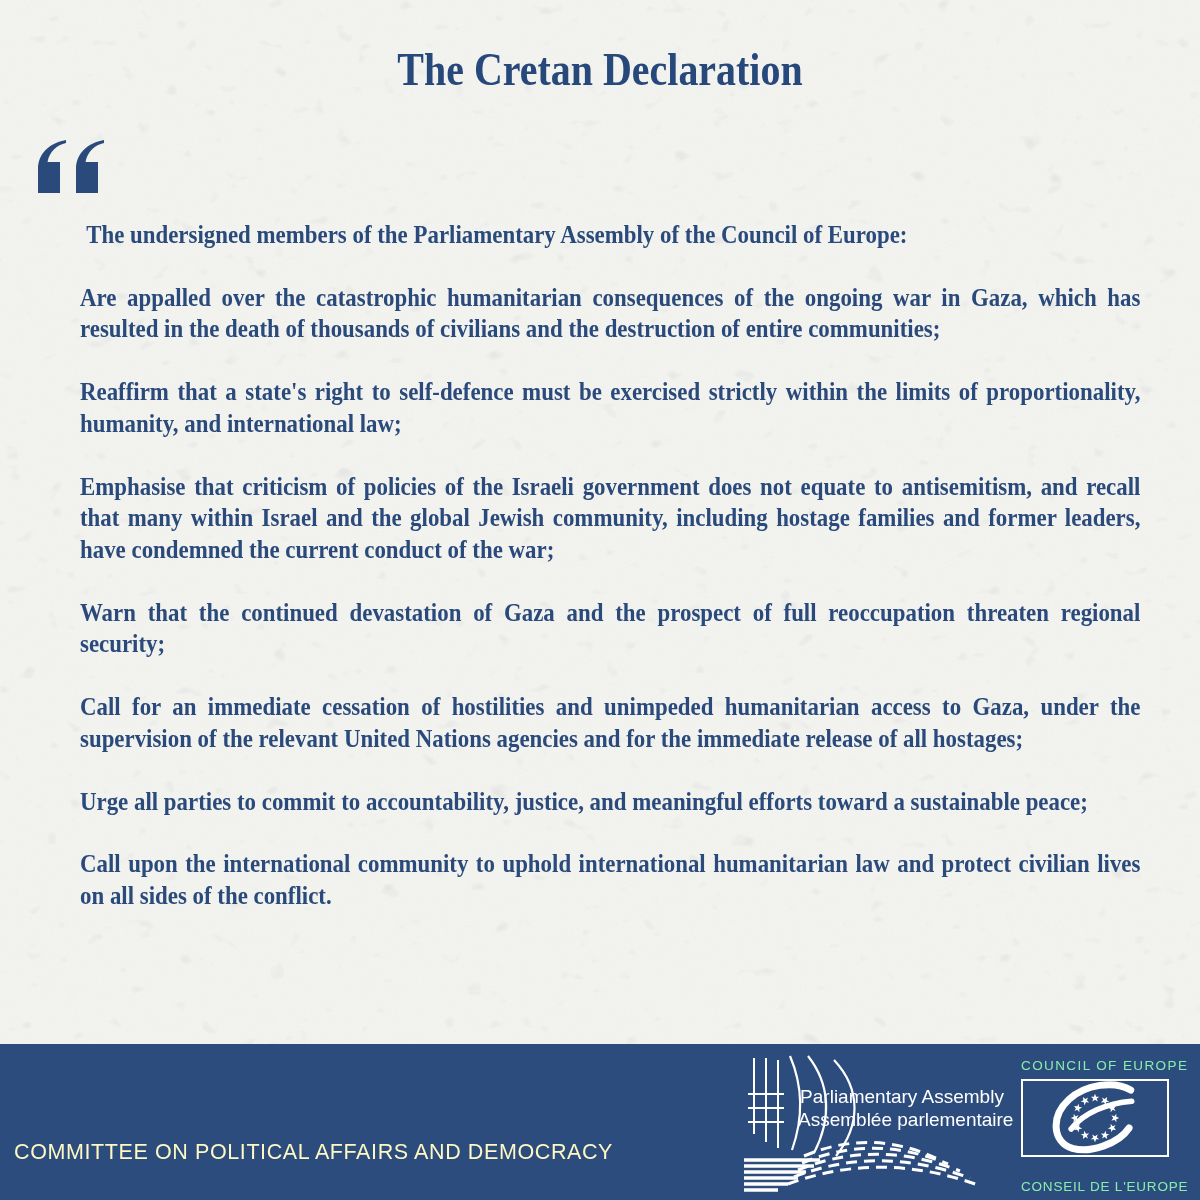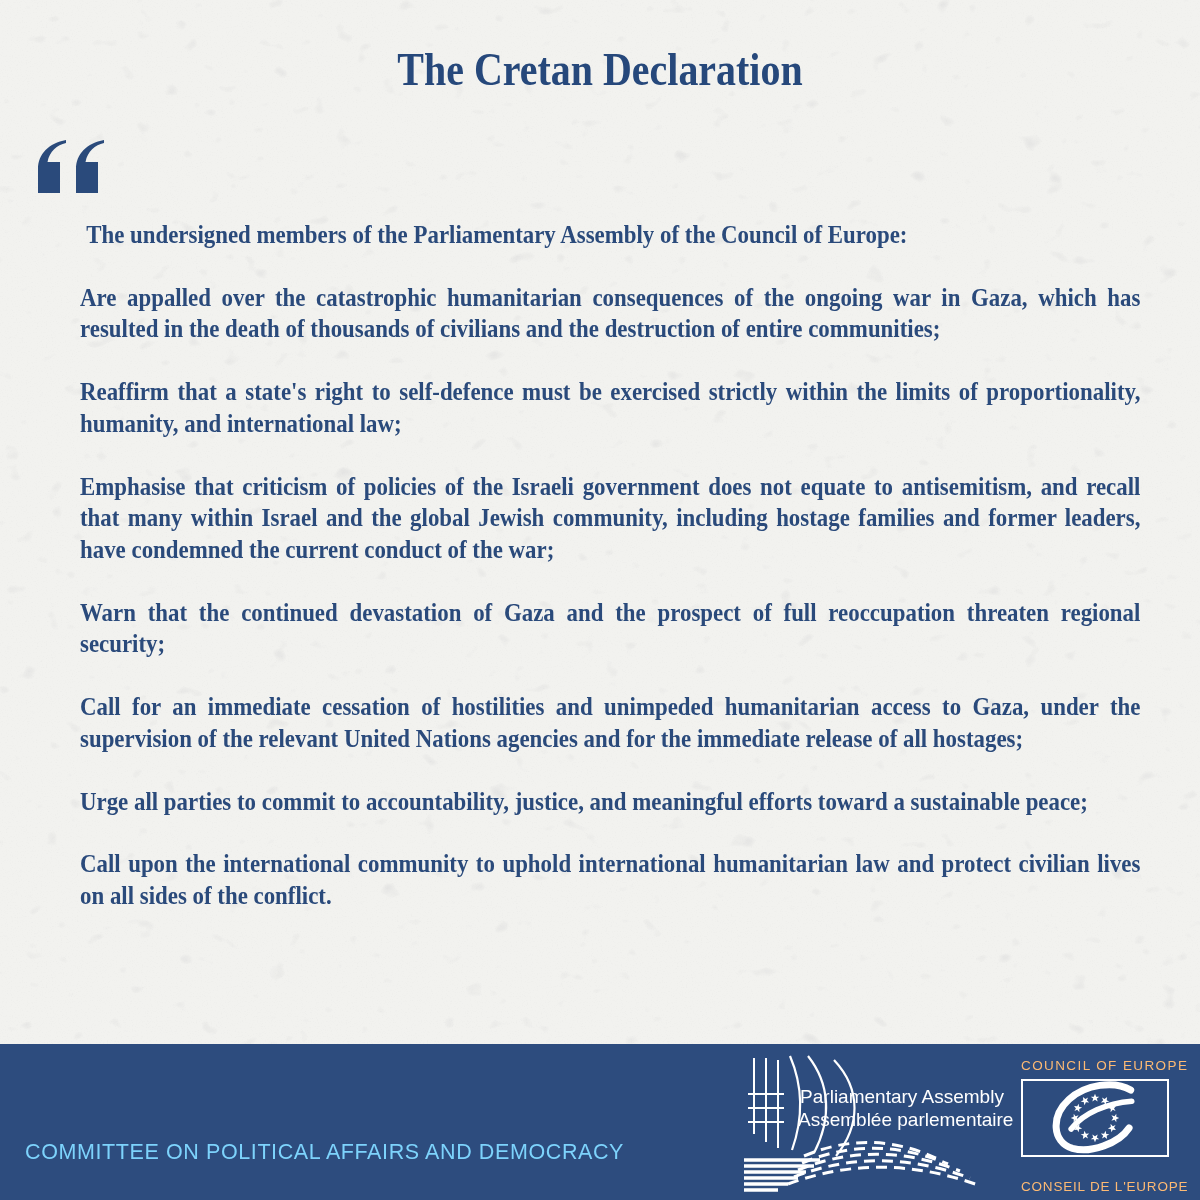--- a/index.html
+++ b/index.html
@@ -28,31 +28,31 @@
   .body p { margin:0 0 31px 0; text-align:justify; }
   .body p.left { text-align:left; }
   .body p.indent { padding-left:7px; }
 
   .footer {
     position:absolute; left:0; top:1044px; width:1200px; height:156px;
     background:#2d4c7e; z-index:2;
     font-family:"Liberation Sans", sans-serif;
   }
   .committee {
-    position:absolute; left:25px; top:96px;
-    font-size:21.5px; letter-spacing:0.6px; color:#7dd3fc; white-space:nowrap;
+    position:absolute; left:14px; top:96px;
+    font-size:21.5px; letter-spacing:0.6px; color:#fef9c3; white-space:nowrap;
   }
   .pace { position:absolute; left:740px; top:10px; width:266px; height:142px; }
   .pace svg { position:absolute; left:0; top:0; }
   .pace-text {
     position:absolute; left:58px; top:32px; width:208px;
     text-align:center; color:#ffffff; font-size:19px; line-height:1.2;
     white-space:nowrap;
   }
-  .coe { position:absolute; left:1021px; top:14px; width:148px; text-align:center; color:#fdba74; }
+  .coe { position:absolute; left:1021px; top:14px; width:148px; text-align:center; color:#86efac; }
   .coe-top { font-size:13.5px; letter-spacing:1.4px; white-space:nowrap; }
   .coe-box { margin-top:6px; border:2px solid #ffffff; height:74px; position:relative; overflow:hidden; }
   .coe-bottom { margin-top:22px; font-size:13.5px; letter-spacing:0.8px; white-space:nowrap; }
 </style>
 </head>
 <body>
 
 <div class="page">
 
   <svg class="texture" width="1200" height="1044">

